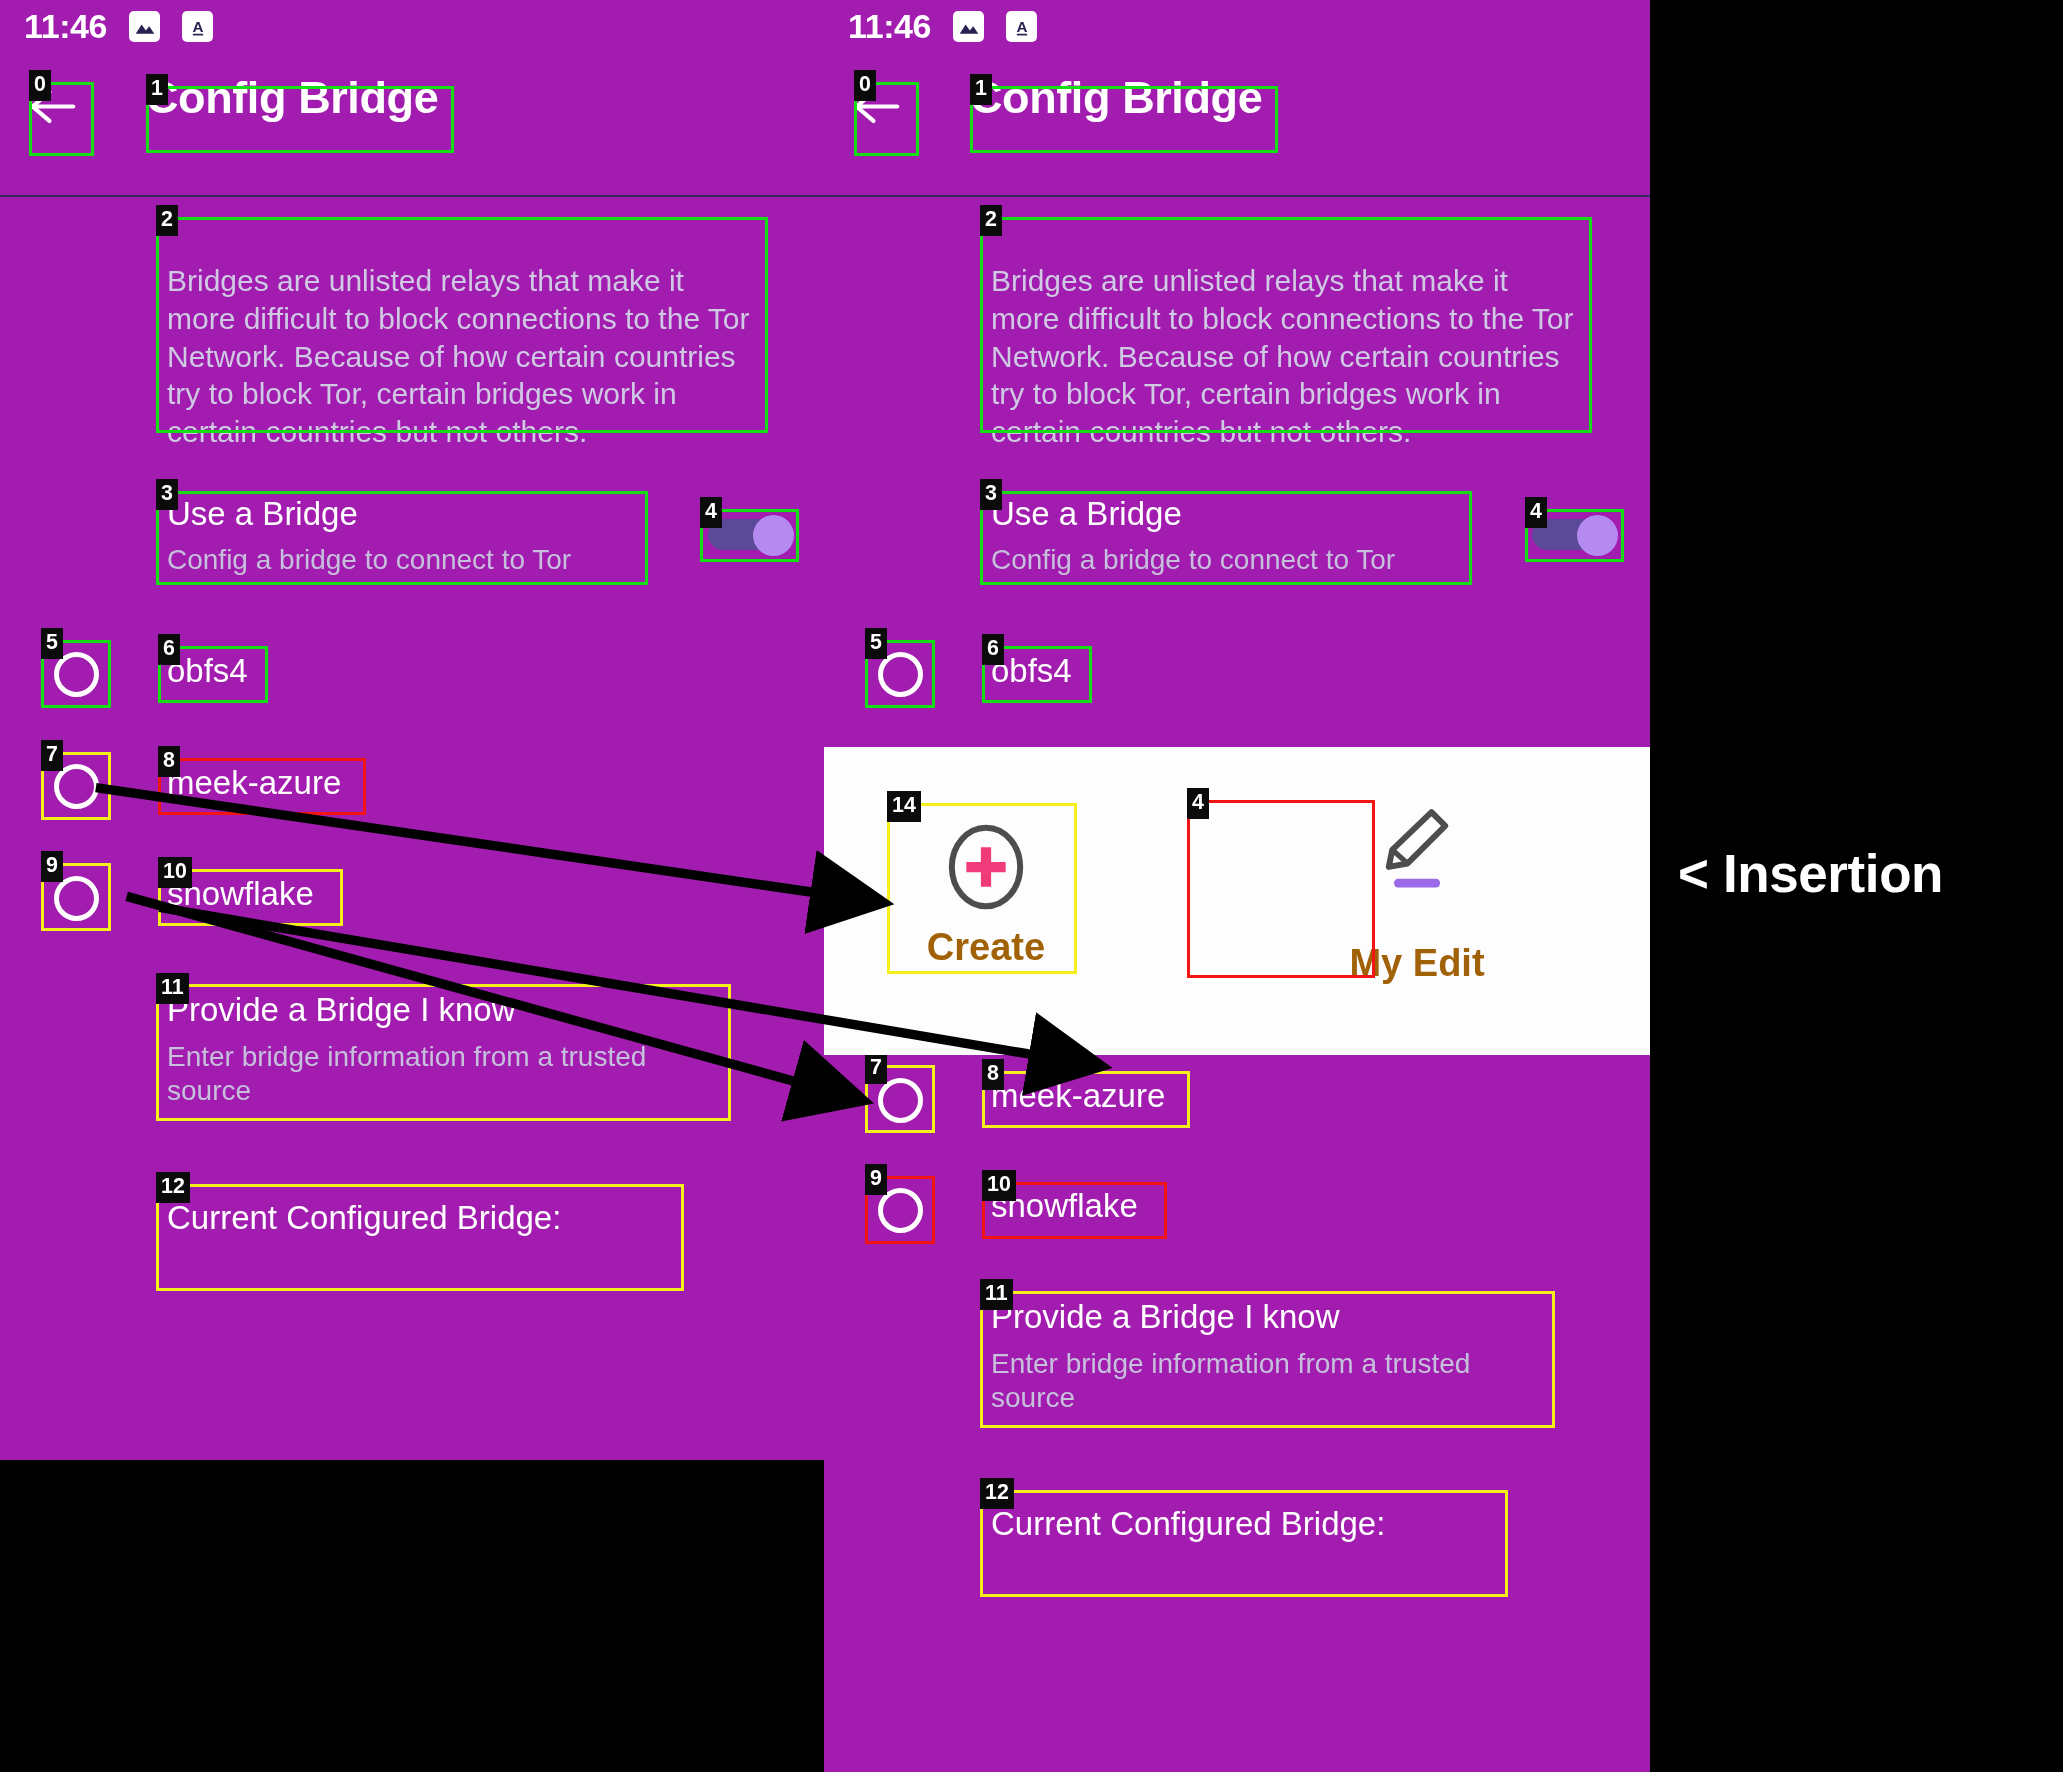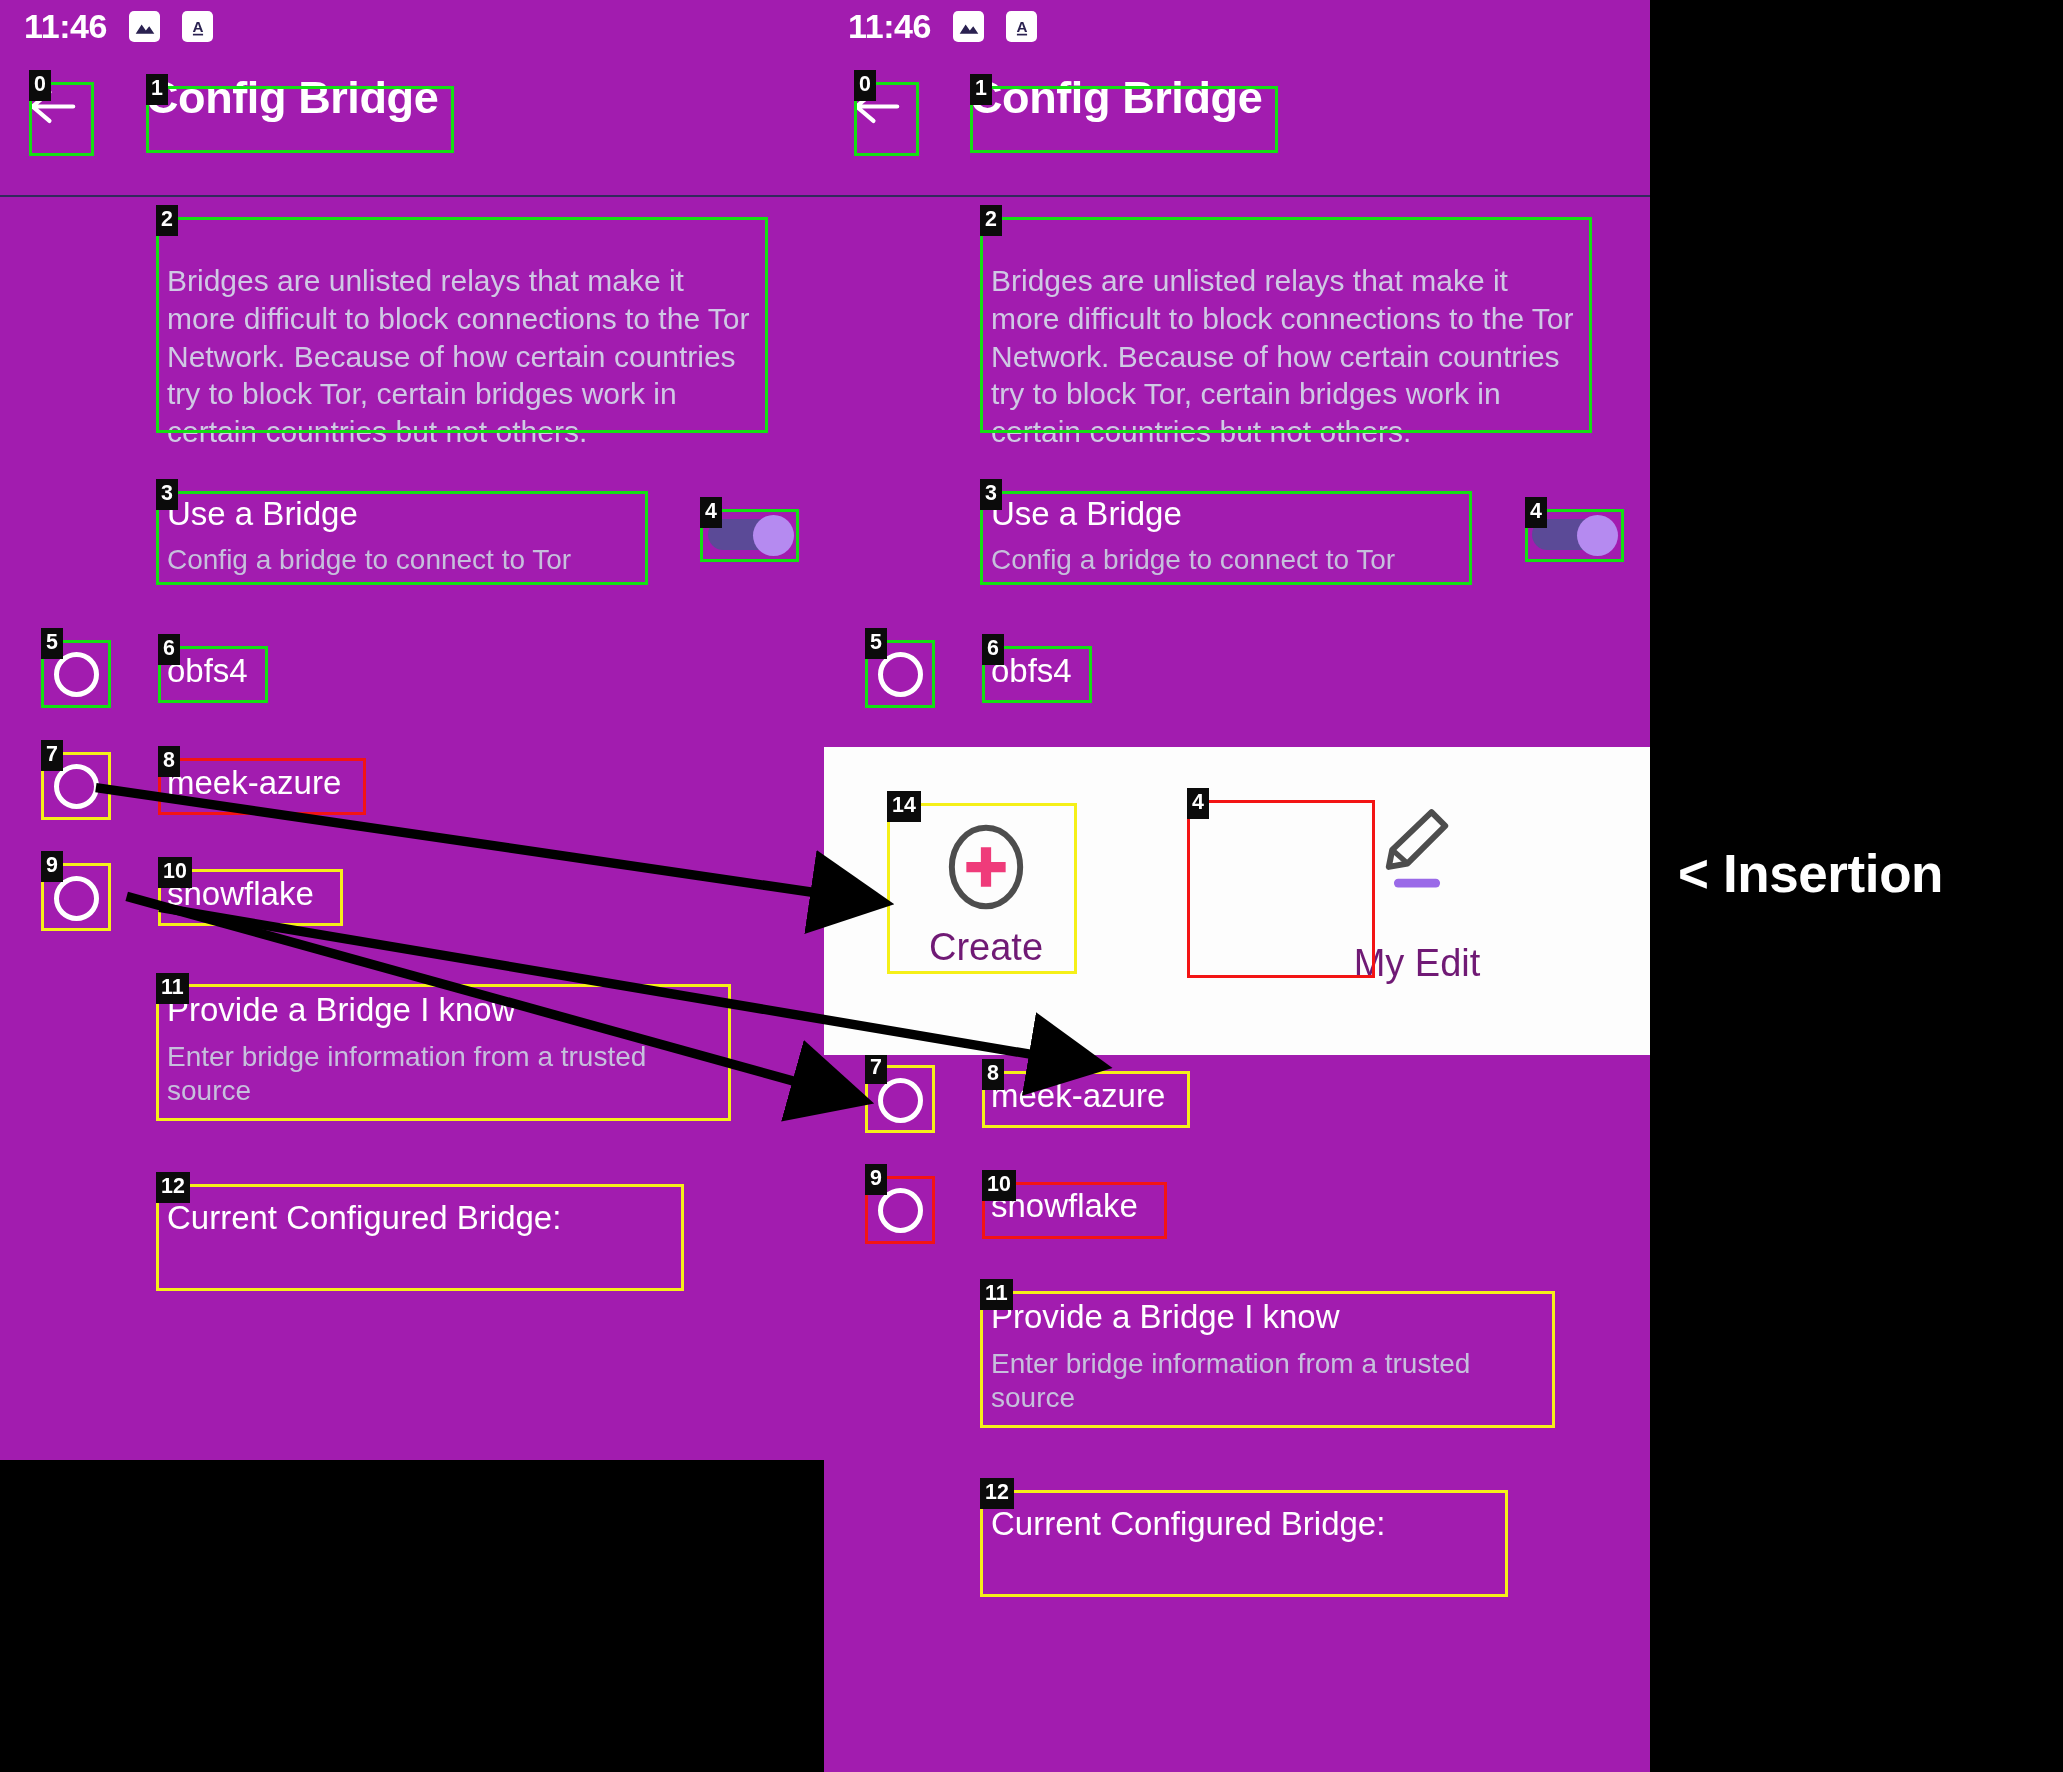--- a/index.html
+++ b/index.html
@@ -53,21 +53,21 @@
   .alabel{position:absolute;background:#0b0b0b;color:#fff;
           font-size:21.4px;font-weight:700;line-height:1;
           padding:4.3px 5.1px 5.1px 5.1px;font-family:"Liberation Sans",sans-serif;}
 
   
   #insert-card{position:absolute;left:824px;top:747px;width:826px;height:308px;
                background:#fdfdfd;}
   .ibtn{position:absolute;box-sizing:border-box;
         display:flex;flex-direction:column;align-items:center;justify-content:center;}
   .ibtn .glyph{height:94px;display:flex;align-items:center;justify-content:center;}
-  .ibtn .ilabel{color:#701a75;font-size:38px;font-weight:400;margin-top:12px;}
+  .ibtn .ilabel{color:#a16207;font-size:38px;font-weight:700;margin-top:12px;}
 
   
   #insert-caption{position:absolute;left:1678px;top:843px;color:#fff;
                   font-size:53px;font-weight:700;white-space:nowrap;letter-spacing:-0.4px;}
 
   
   #arrows{position:absolute;left:0;top:0;width:2063px;height:1773px;
           pointer-events:none;}
 </style>
 </head>

